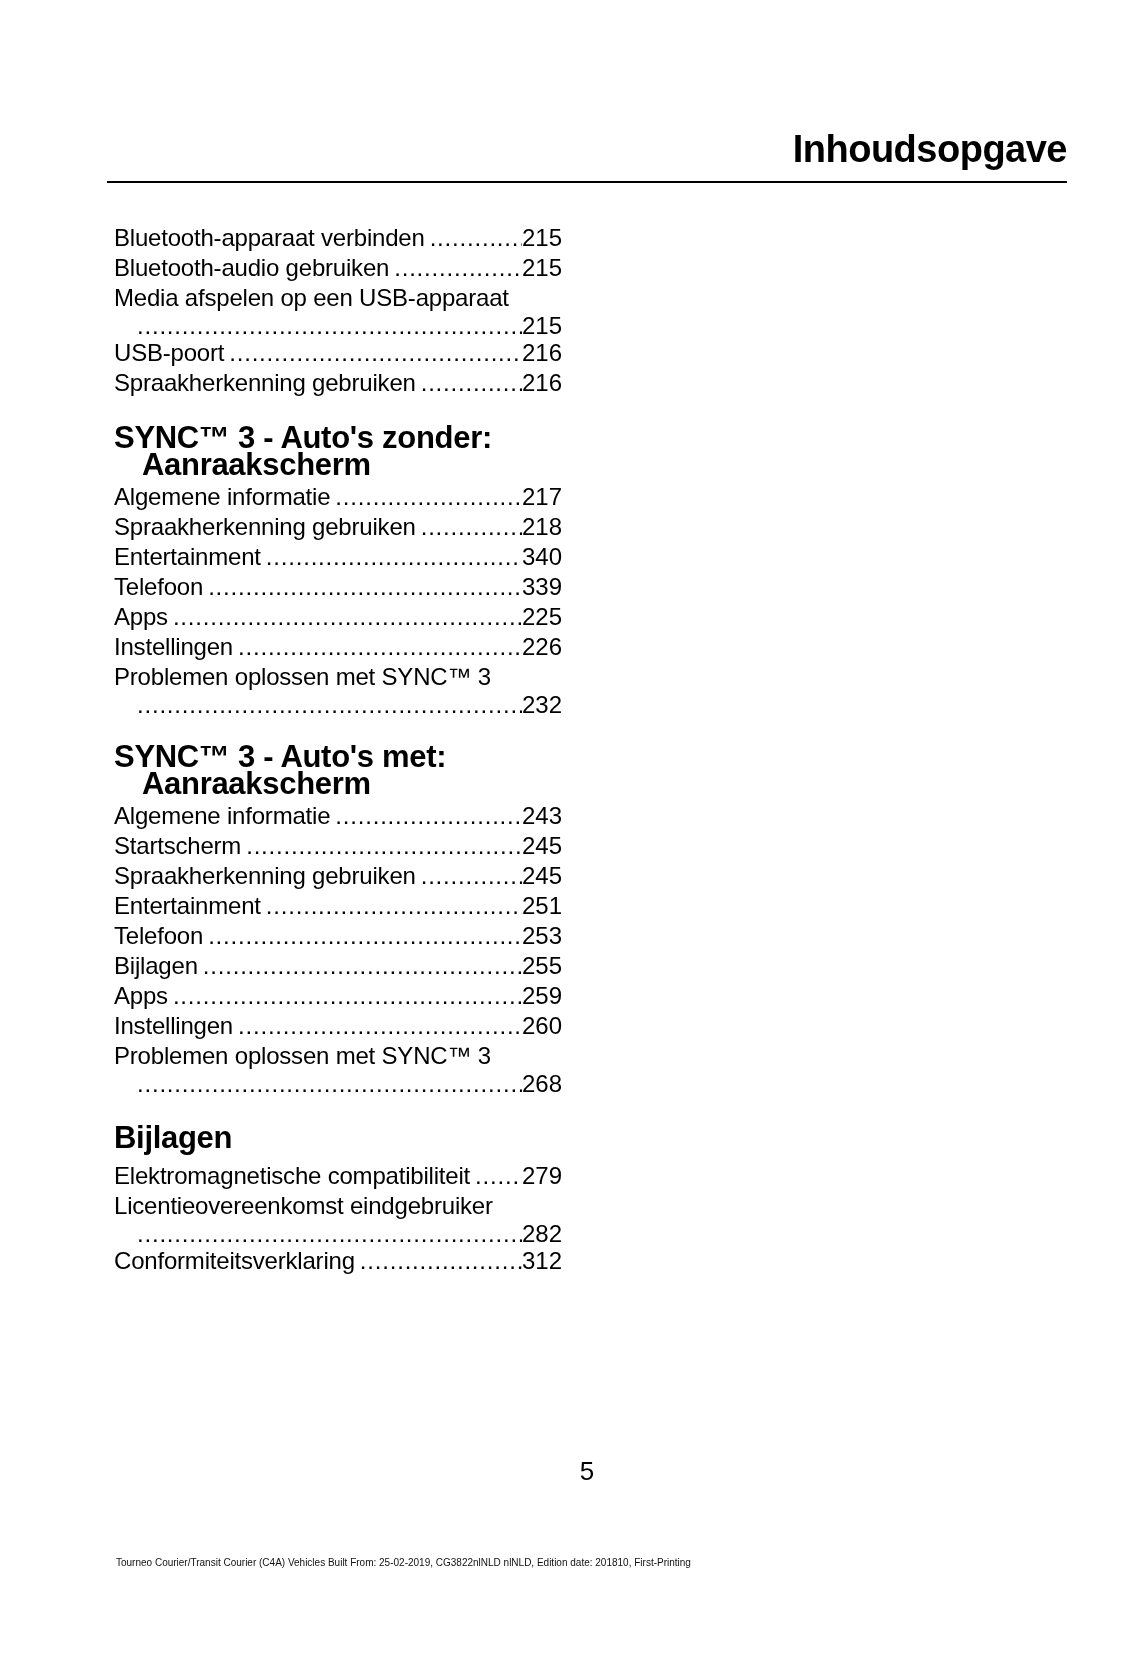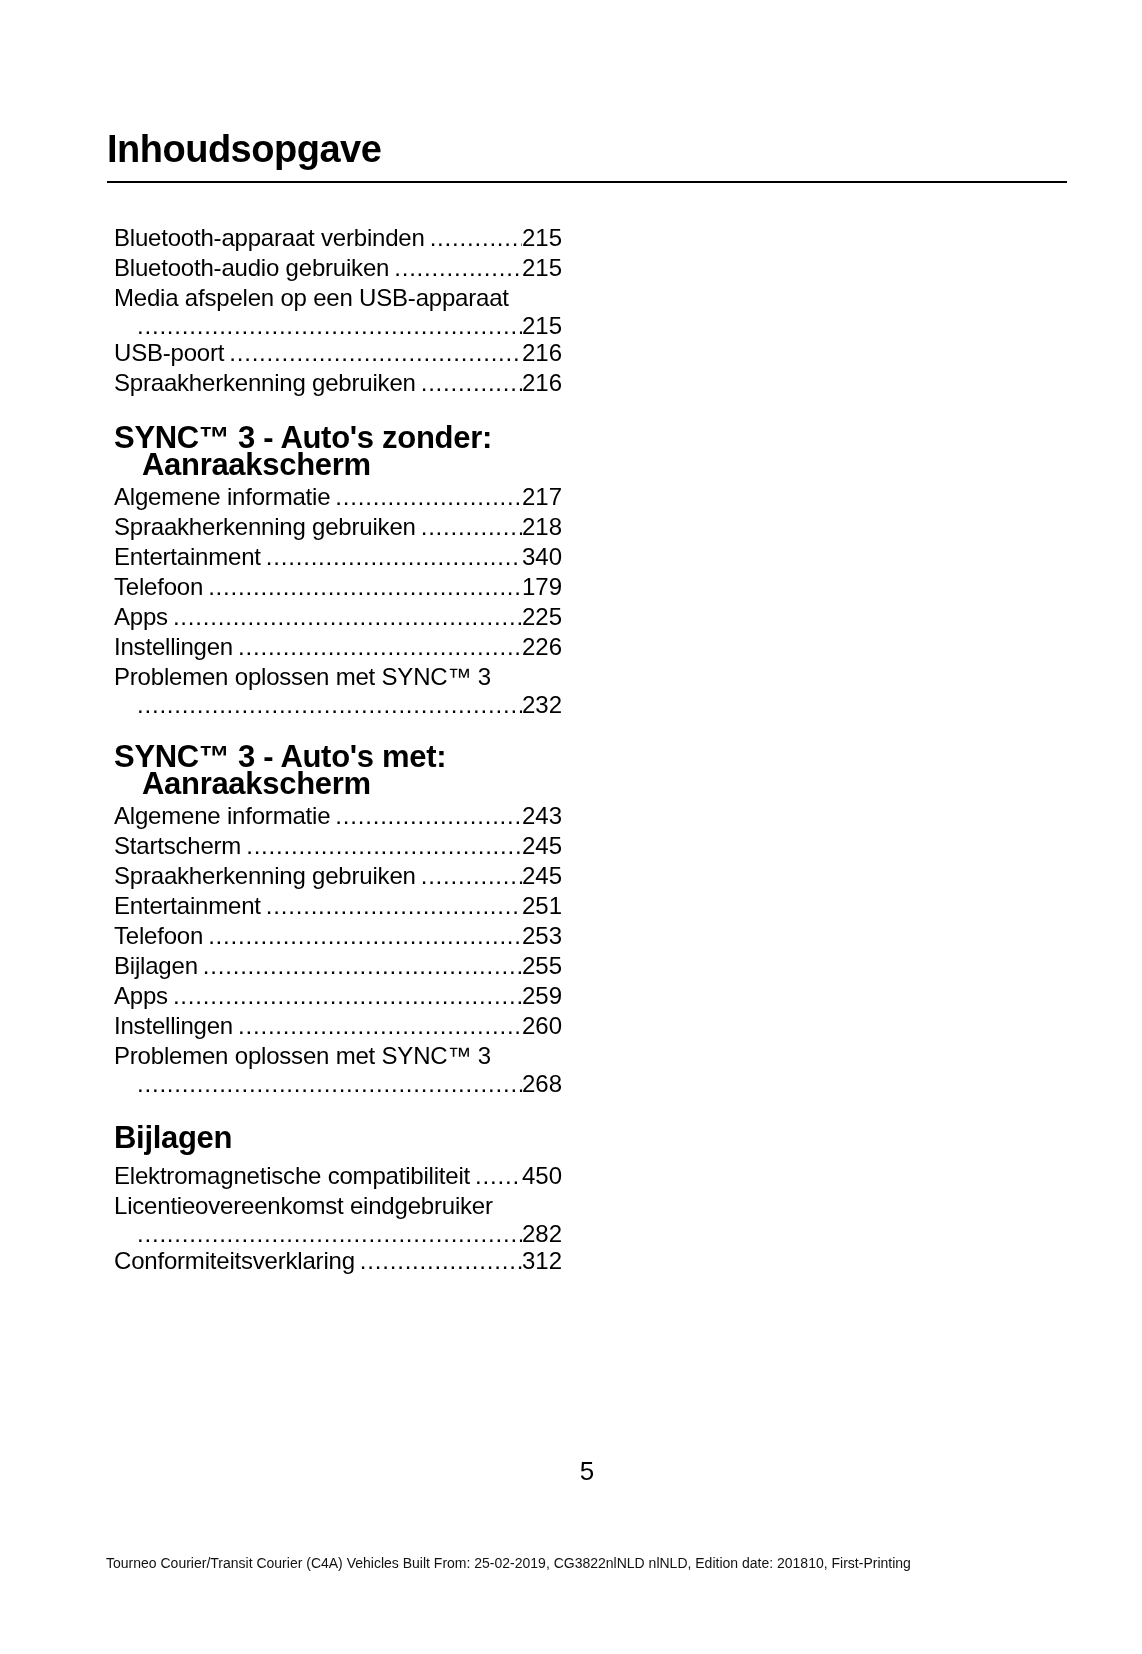--- a/index.html
+++ b/index.html
@@ -11,21 +11,21 @@
     background: #ffffff;
     font-family: "Liberation Sans", sans-serif;
     color: #000;
     overflow: hidden;
   }
   .title {
     position: absolute;
     left: 107px;
     top: 129px;
     width: 960px;
-    text-align: left;
+    text-align: right;
     font-size: 38px;
     font-weight: bold;
     line-height: 40px;
     letter-spacing: -0.5px;
     white-space: nowrap;
   }
   .title-rule {
     position: absolute;
     left: 107px;
     top: 181px;
@@ -77,23 +77,23 @@
     position: absolute;
     left: 107px;
     top: 1456px;
     width: 960px;
     text-align: center;
     font-size: 26px;
     line-height: 30px;
   }
   .footer {
     position: absolute;
-    left: 106px;
+    left: 116px;
     top: 1556px;
-    font-size: 14px;
+    font-size: 10px;
     line-height: 14px;
     color: #111;
     white-space: nowrap;
   }
 </style>
 </head>
 <body>
 
 <div class="page">
   <div class="title">Inhoudsopgave</div>
@@ -144,21 +144,21 @@
           <span class="pg">218</span>
         </div>
         <div class="toc-row">
           <span class="label">Entertainment</span>
           <span class="dots">............................................................................................................................................</span>
           <span class="pg">340</span>
         </div>
         <div class="toc-row">
           <span class="label">Telefoon</span>
           <span class="dots">............................................................................................................................................</span>
-          <span class="pg">179</span>
+          <span class="pg">339</span>
         </div>
         <div class="toc-row">
           <span class="label">Apps</span>
           <span class="dots">............................................................................................................................................</span>
           <span class="pg">225</span>
         </div>
         <div class="toc-row">
           <span class="label">Instellingen</span>
           <span class="dots">............................................................................................................................................</span>
           <span class="pg">226</span>
@@ -224,21 +224,21 @@
           <span class="pg">268</span>
         </div>
       </div>
       <div class="toc-section">
         <div class="toc-heading single">
           <div class="h-line1">Bijlagen</div>
         </div>
         <div class="toc-row">
           <span class="label">Elektromagnetische compatibiliteit</span>
           <span class="dots">............................................................................................................................................</span>
-          <span class="pg">450</span>
+          <span class="pg">279</span>
         </div>
         <div class="toc-row">
           <span class="label">Licentieovereenkomst eindgebruiker</span>
         </div>
         <div class="toc-row cont">
           <span class="dots" style="margin-left: 0px;">............................................................................................................................................</span>
           <span class="pg">282</span>
         </div>
         <div class="toc-row">
           <span class="label">Conformiteitsverklaring</span>

